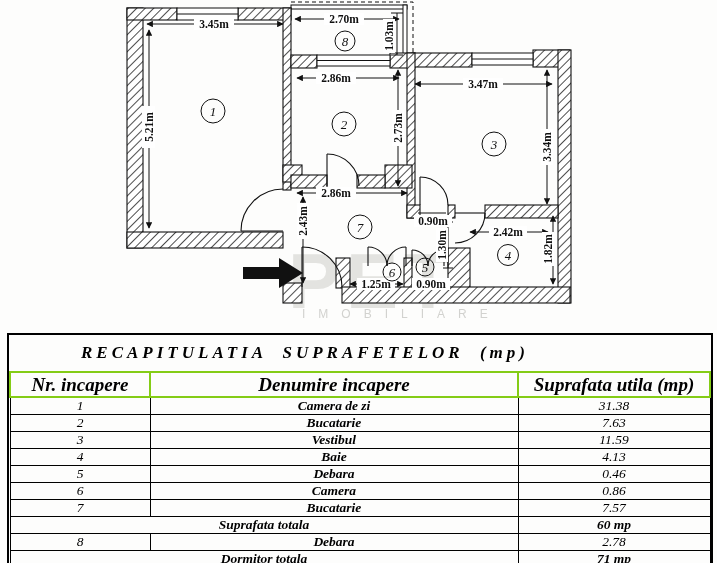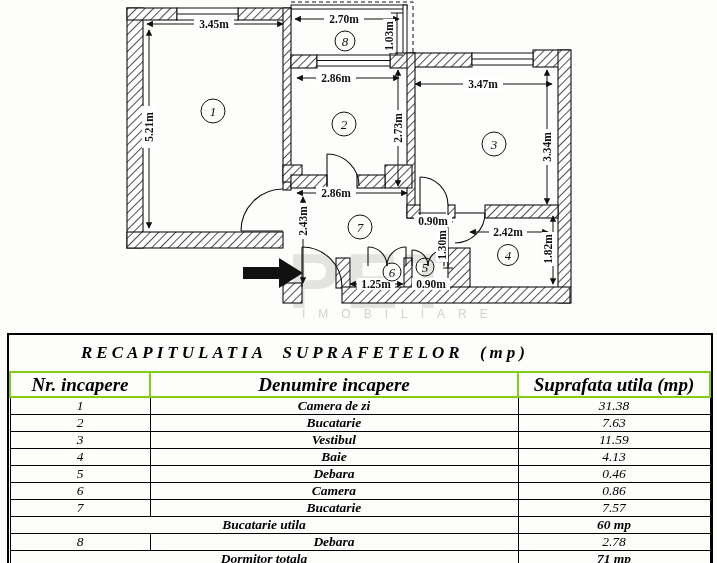--- a/index.html
+++ b/index.html
@@ -238,21 +238,21 @@
             <td class="cnr">6</td>
             <td class="cname">Camera</td>
             <td class="carea">0.86</td>
           </tr>
           <tr>
             <td class="cnr">7</td>
             <td class="cname">Bucatarie</td>
             <td class="carea">7.57</td>
           </tr>
           <tr>
-            <td colspan="2" class="span-label">Bucatarie utila</td>
+            <td colspan="2" class="span-label">Suprafata totala</td>
             <td class="span-value">60 mp</td>
           </tr>
           <tr>
             <td class="cnr">8</td>
             <td class="cname">Debara</td>
             <td class="carea">2.78</td>
           </tr>
           <tr>
             <td colspan="2" class="span-label">Dormitor totala</td>
             <td class="span-value">71 mp</td>

